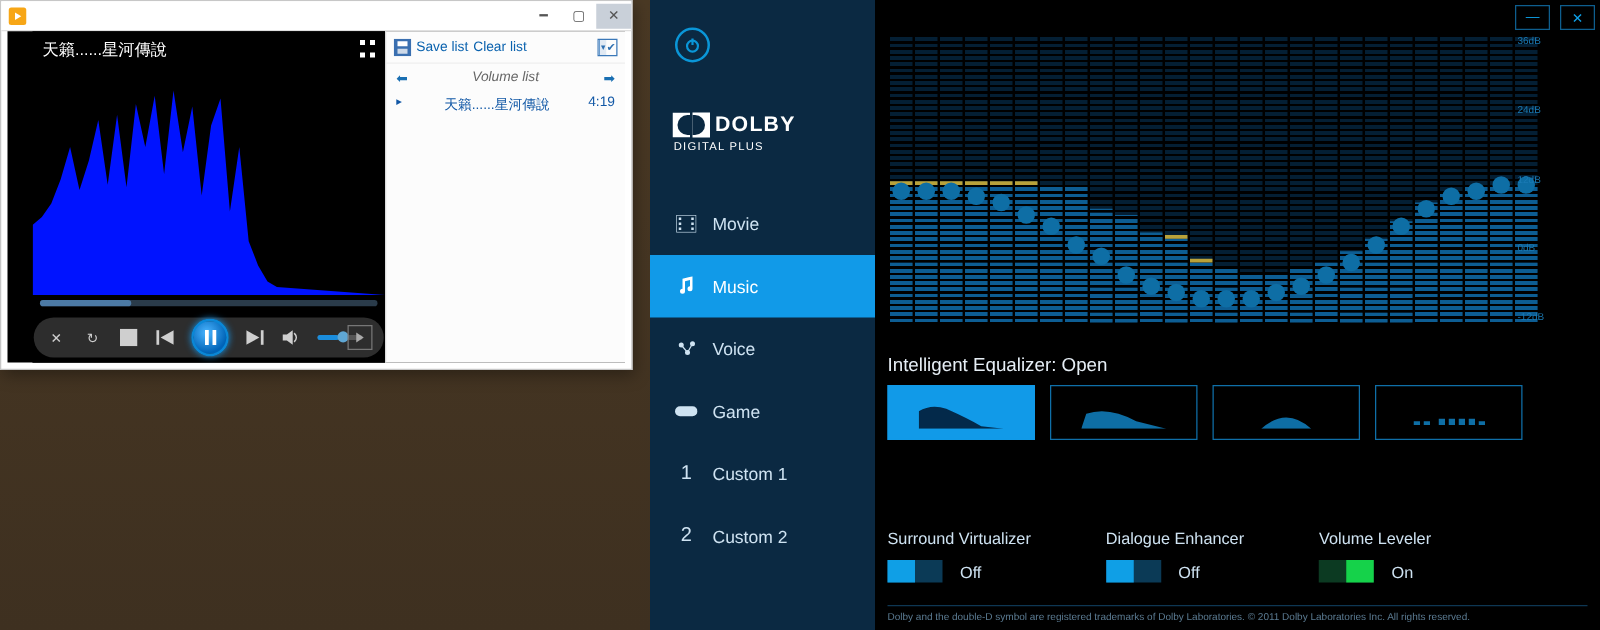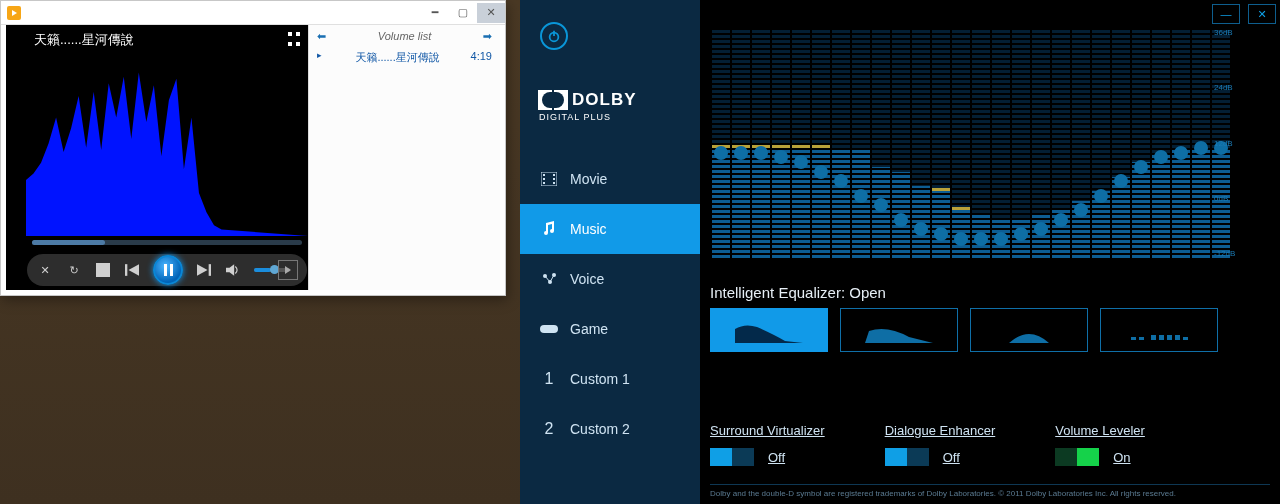--- a/index.html
+++ b/index.html
@@ -98,21 +98,21 @@
   .eq-curve-dot { position:absolute; width:14px; height:14px; border-radius:50%; background:#0e6ea5; }
   .eq-ylw { position:absolute; width:100%; height:3px; background:#b9a23a; }
   .eq-fill { position:absolute; bottom:0; width:100%; background:repeating-linear-gradient(to top, #0d5d93 0 3px, transparent 3px 5px); }
 
   .ieq-head { position:absolute; left:10px; top:284px; font-size:15px; color:#e6eef5; }
   .ieq-row { position:absolute; left:10px; top:308px; display:flex; gap:12px; }
   .ieq-preset { width:118px; height:44px; border:1px solid #0f6fa8; display:flex; align-items:flex-end; justify-content:center; padding-bottom:8px; }
   .ieq-preset.active { background:#119ae8; border-color:#119ae8; }
   .ieq-shape { width:68px; height:20px; }
 
-  .feat-row { position:absolute; left:10px; bottom:38px; right:10px; display:flex; gap:60px;text-decoration:underline; }
+  .feat-row { position:absolute; left:10px; bottom:38px; right:10px; display:flex; gap:60px; }
   .feat { display:flex; flex-direction:column; gap:10px; font-size:13px; }
   .feat-toggle { display:flex; align-items:center; gap:14px; }
   .toggle { width:44px; height:18px; background:#0b3a56; position:relative; }
   .toggle .knob { position:absolute; top:0; width:22px; height:18px; background:#0f9fe6; }
   .toggle.off .knob { left:0; }
   .toggle.on  { background:#0c3a22; }
   .toggle.on .knob { right:0; background:#15d24a; }
   .feat-state { font-size:13px; }
 
   .dp-footnote { position:absolute; left:10px; right:10px; bottom:6px; font-size:8px; color:#5b7b92; border-top:1px solid #0e3753; padding-top:4px; white-space:nowrap; overflow:hidden; text-overflow:ellipsis; }
@@ -191,20 +191,32 @@
                 <div class="vol-knob"></div>
               </div>
           </div>
         </div>
 
         <div class="switch-icon"></div>
       </div>
     </div>
 
     <div class="playlist-pane">
+      <div class="pl-toolbar">
+        <svg class="pl-save-ico" viewBox="0 0 14 14">
+            <rect width="14" height="14" fill="#3a6fb0"></rect>
+            <rect x="3" y="2" width="8" height="4" fill="#fff"></rect>
+            <rect x="3" y="8" width="8" height="4" fill="#cdd9e8"></rect>
+          </svg>
+        <span class="pl-link">Save list</span>
+        <span class="pl-link">Clear list</span>
+        <div class="pl-chk">
+            <div class="drop">▾</div>
+          </div>
+      </div>
       <div class="pl-nav">
         <span class="pl-arrow">⬅</span>
         <span>Volume list</span>
         <span class="pl-arrow">➡</span>
       </div>
       <div class="pl-item">
         <span>天籟......星河傳說</span>
         <span>4:19</span>
       </div>
     </div>

